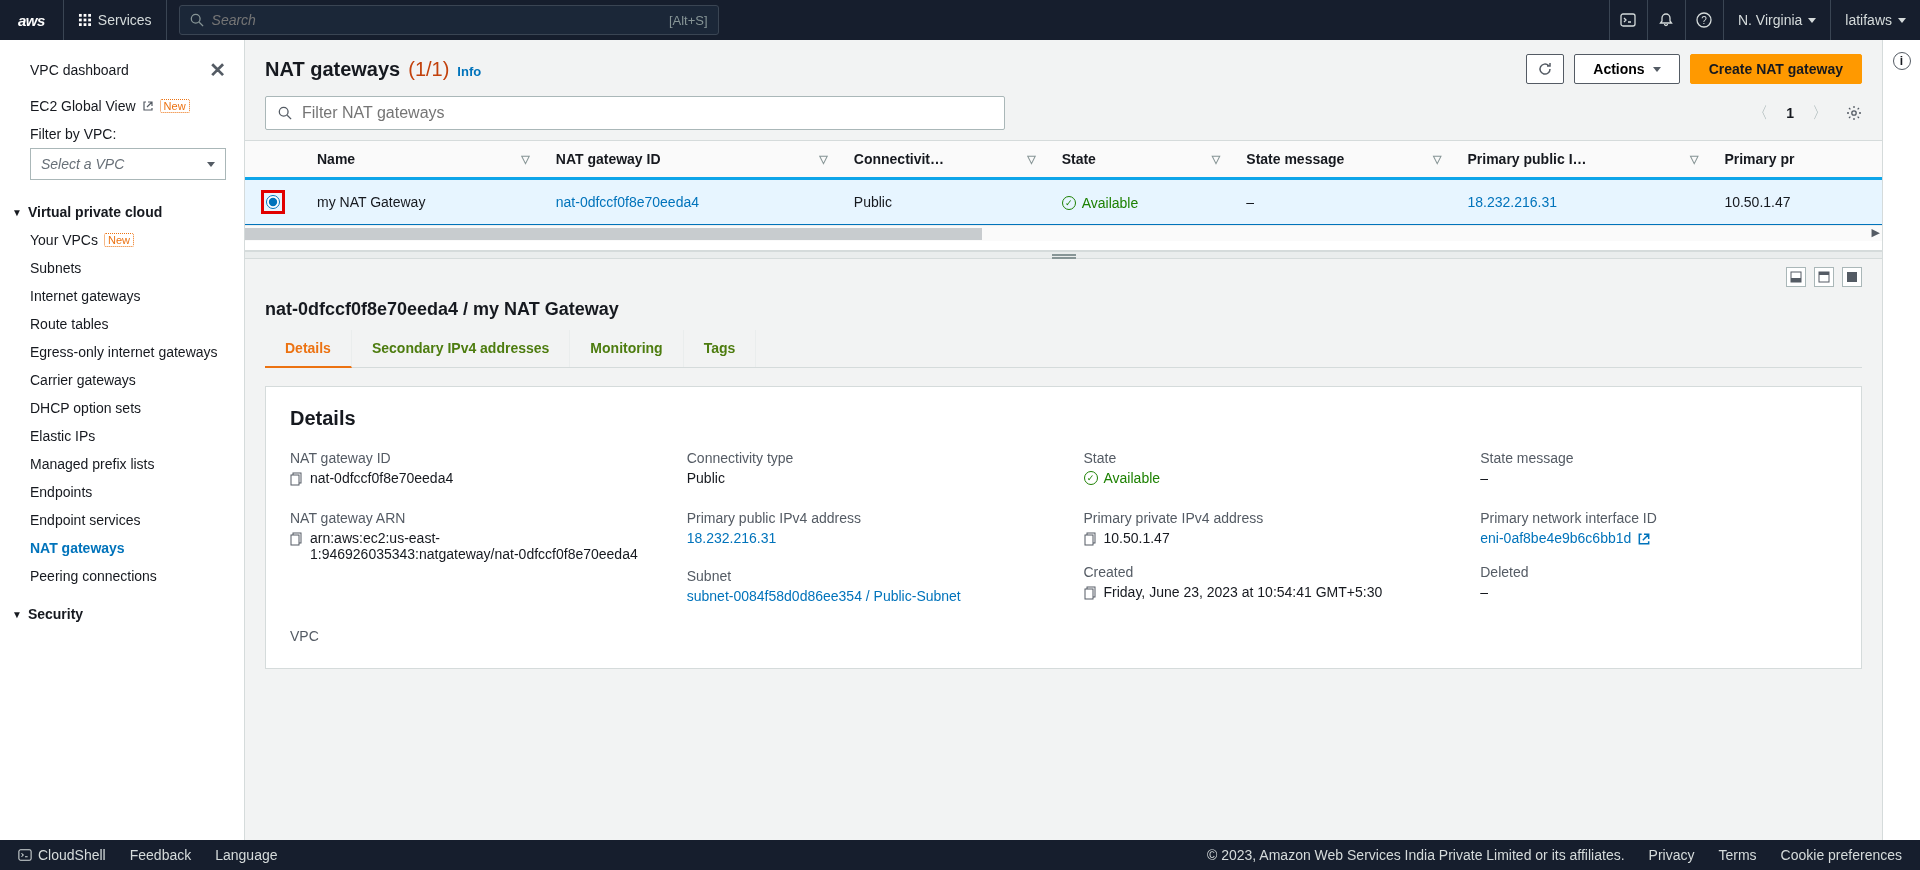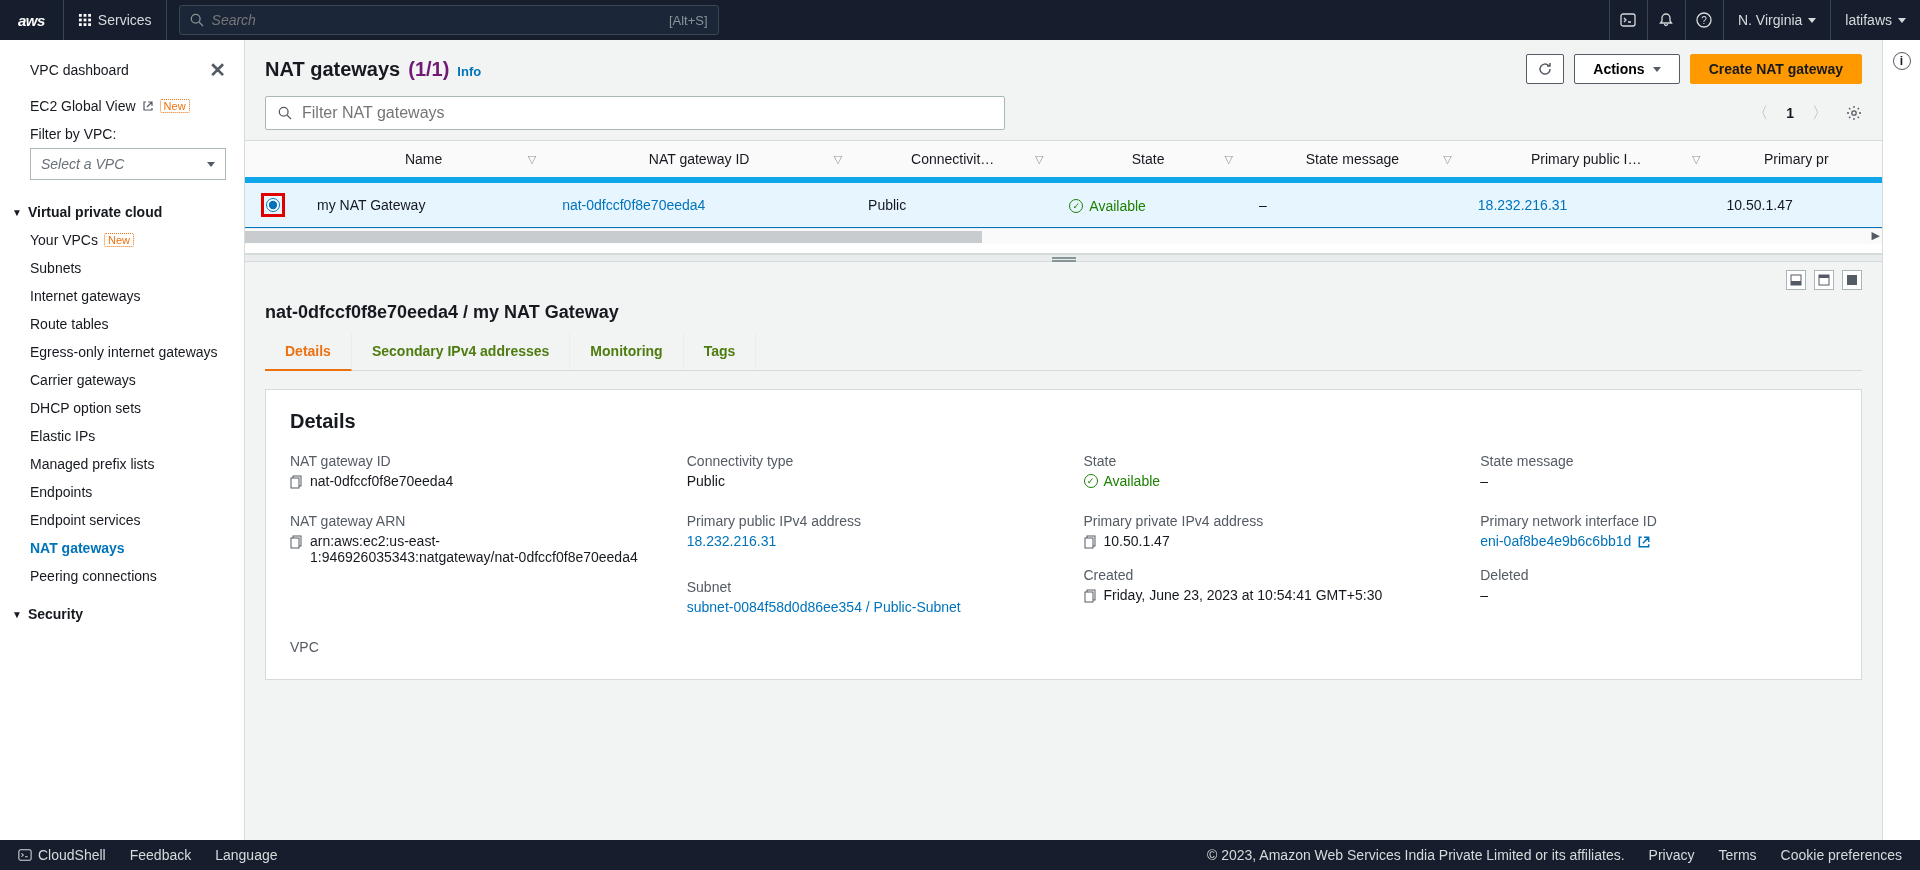--- a/index.html
+++ b/index.html
@@ -34,39 +34,39 @@
 .vpc-select { margin: 2px 18px 14px 30px; border:1px solid #aab7b8; height:32px; display:flex; align-items:center; justify-content:space-between; padding:0 10px; color:#687078; font-style:italic; cursor:pointer;}
 .close-x { font-size:20px; cursor:pointer; color:#545b64; font-weight:bold;}
 
 .main { flex:1; display:flex; flex-direction:column; overflow:hidden; position:relative;}
 .right-gutter { width:38px; background:#fff; border-left:1px solid #d5dbdb; display:flex; flex-direction:column; align-items:center; padding-top:12px;}
 .right-gutter .info-circle { width:18px; height:18px; border:1.5px solid #545b64; border-radius:50%; display:flex; align-items:center; justify-content:center; font-size:12px; font-weight:bold; cursor:pointer;}
 
 .content-top { padding: 14px 20px 0 20px; }
 .page-header { display:flex; align-items:center; justify-content:space-between; margin-bottom: 12px;}
 .page-title { font-size: 20px; font-weight:bold; display:flex; align-items:baseline; gap:8px;}
-.count { font-weight:bold; color:#701a75;}
+.count { font-weight:normal; color:#c2410c;}
 .info-link { font-size:13px; color:#0073bb; font-weight:bold; cursor:pointer;}
 .btn { border:1px solid #545b64; background:#fff; padding: 6px 18px; font-weight:bold; cursor:pointer; border-radius:2px; display:inline-flex; align-items:center; gap:8px; font-size:14px;}
 .btn-primary { background:#ff9900; border-color:#ff9900; color:#16191f;}
 .btn-icon { padding: 6px 10px;}
 .refresh-icon { width:16px; height:16px; }
 .header-actions { display:flex; gap:10px;}
 
 .filter-row { display:flex; align-items:center; justify-content:space-between; gap:20px; margin-bottom:10px;}
 .filter-input { flex:0 0 740px; border:1px solid #aab7b8; height:34px; border-radius:2px; display:flex; align-items:center; padding:0 12px; gap:10px; background:#fff;}
 .filter-input input { flex:1; border:none; outline:none; font-size:16px;}
 .pagination { display:flex; align-items:center; gap:18px;}
 .pg-arrow { color:#aab7b8; cursor:pointer; font-size:16px;}
 .gear { width:16px; height:16px; cursor:pointer;}
 
 
 .table-wrap { overflow-x:auto; border-top:1px solid #d5dbdb;}
 .tbl { width:100%; border-collapse:collapse; background:#fff;}
-.tbl th { text-align:center; padding: 10px 16px; font-weight:normal; border-bottom:6px solid #0ea5e9; position:relative; white-space:nowrap; background:#fafafa;}
+.tbl th { text-align:left; padding: 10px 16px; font-weight:bold; border-bottom:3px solid #0ea5e9; position:relative; white-space:nowrap; background:#fafafa;}
 .tbl th .col-filter { position:absolute; right:10px; top:50%; transform:translateY(-50%); color:#879596; cursor:pointer; font-size:11px;}
 .tbl td { padding: 10px 16px; white-space:nowrap;}
 .tbl tr.selected td { background:#e7f5ff; border-top:1px solid #0073bb; border-bottom:1px solid #0073bb;}
 .radio-cell { width:40px; text-align:center;}
 .radio-ring { width:24px; height:24px; border:3px solid #e10000; display:inline-flex; align-items:center; justify-content:center;}
 .radio-ring input { accent-color:#0073bb; width:14px; height:14px;}
 .link { color:#0073bb; cursor:pointer;}
 .state-available { color:#1d8102; display:inline-flex; align-items:center; gap:6px;}
 .state-check { width:14px; height:14px; border:1.5px solid #1d8102; border-radius:50%; display:inline-flex; align-items:center; justify-content:center; font-size:9px;}
 .h-scrollbar { height:16px; background:#fafafa; border-top:1px solid #eaeded; position:relative;}
@@ -345,21 +345,21 @@
                   <rect x="1" y="3" width="8" height="10" stroke="#545b64" fill="#fff"></rect>
                 </svg>
                 <span>arn:aws:ec2:us-east-1:946926035343:natgateway/nat-0dfccf0f8e70eeda4</span>
               </div>
           </div>
           <div>
             <div class="detail-label">Primary public IPv4 address</div>
             <div class="detail-value">
                 <span class="link">18.232.216.31</span>
               </div>
-            <div class="detail-label" style="margin-top:30px">Subnet</div>
+            <div class="detail-label" style="margin-top:22px">Subnet</div>
             <div class="detail-value">
                 <span class="link">subnet-0084f58d0d86ee354 / Public-Subnet</span>
               </div>
           </div>
           <div>
             <div class="detail-label">Primary private IPv4 address</div>
             <div class="detail-value">
                 <svg class="copy-icon" viewBox="0 0 14 14">
                   <rect x="3" y="1" width="8" height="10" stroke="#545b64" fill="none"></rect>
                   <rect x="1" y="3" width="8" height="10" stroke="#545b64" fill="#fff"></rect>

